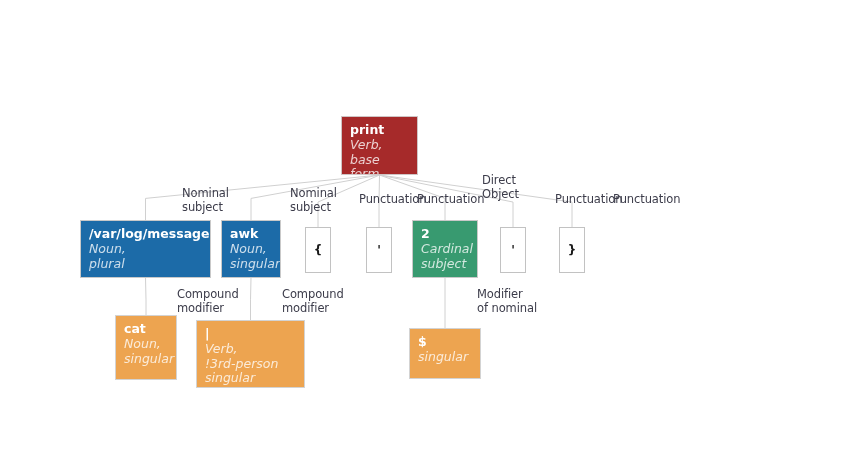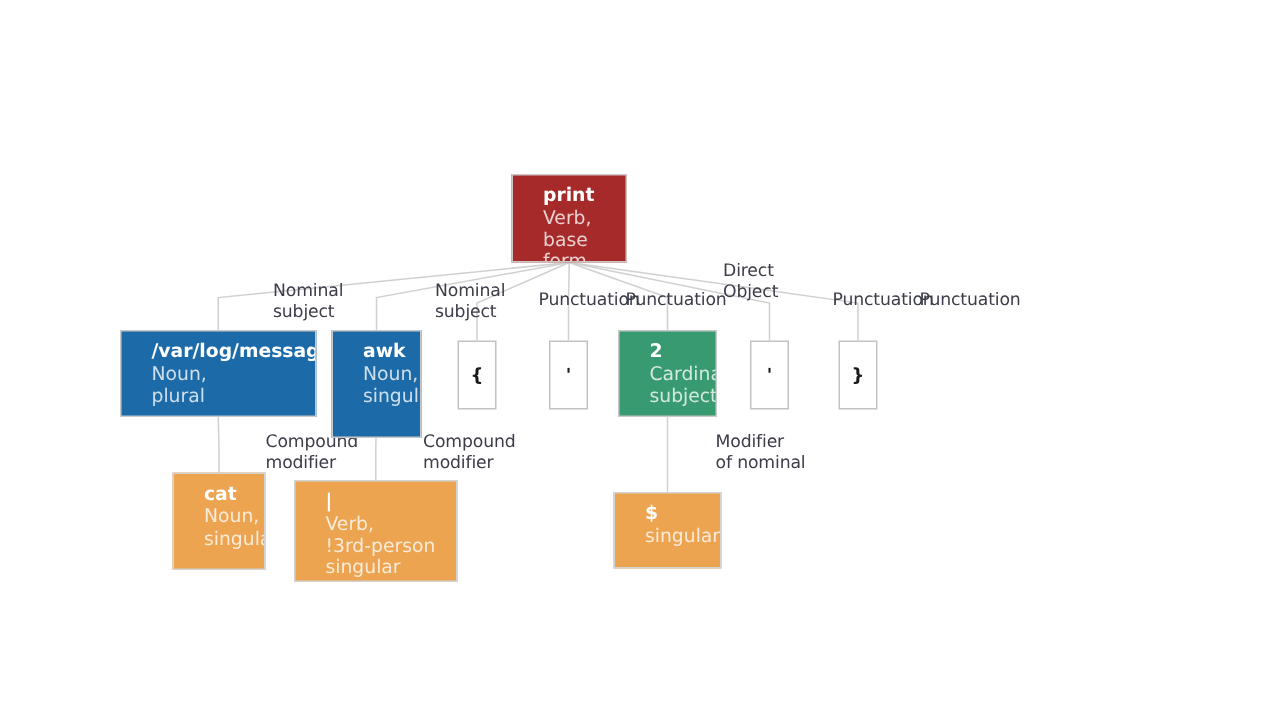--- a/index.html
+++ b/index.html
@@ -23,38 +23,38 @@
   svg.edges {
     position: absolute;
     left: 0; top: 0;
     width: 841px;
     height: 476px;
     pointer-events: none;
   }
   .node {
     position: absolute;
     box-sizing: border-box;
-    padding: 6px 8px 4px 20px;
+    padding: 6px 8px 4px 8px;
     line-height: 1.18;
     overflow: hidden;
   }
   .node .word {
     font-weight: bold;
     font-size: 12.5px;
     display: block;
     white-space: nowrap;
   }
   .node .pos {
     font-size: 12.5px;
     display: block;
     white-space: pre-line;
   }
   
   .node.filled .word { color: #ffffff; }
-  .node.filled .pos  { color: rgba(255,255,255,0.78); }
+  .node.filled .pos  { color: rgba(255,255,255,0.78); font-style: italic; }
 
   .node.root   { background: #a62a2a; border: 1px solid #cfc5c5; }
   .node.blue   { background: #1c6ba8; border: 1px solid #c9c9c9; }
   .node.green  { background: #389a70; border: 1px solid #c9c9c9; }
   .node.orange { background: #eda450; border: 1px solid #d3d3d3; }
 
   .node.punct {
     background: #ffffff;
     border: 1px solid #c2c2c2;
     padding: 0;
@@ -116,21 +116,21 @@
       <div class="node root filled" style="left: 341px; top: 116px; width: 77px; height: 59px;">
         <span class="word">print</span>
         <span class="pos">Verb,
 base form</span>
       </div>
       <div class="node blue filled" style="left: 80px; top: 220px; width: 131px; height: 58px;">
         <span class="word">/var/log/messages</span>
         <span class="pos">Noun,
 plural</span>
       </div>
-      <div class="node blue filled" style="left: 221px; top: 220px; width: 60px; height: 72px;">
+      <div class="node blue filled" style="left: 221px; top: 220px; width: 60px; height: 58px;">
         <span class="word">awk</span>
         <span class="pos">Noun,
 singular</span>
       </div>
       <div class="node punct" style="left: 305px; top: 227px; width: 26px; height: 46px;">
         <span class="word">{</span>
       </div>
       <div class="node punct" style="left: 366px; top: 227px; width: 26px; height: 46px;">
         <span class="word">'</span>
       </div>

